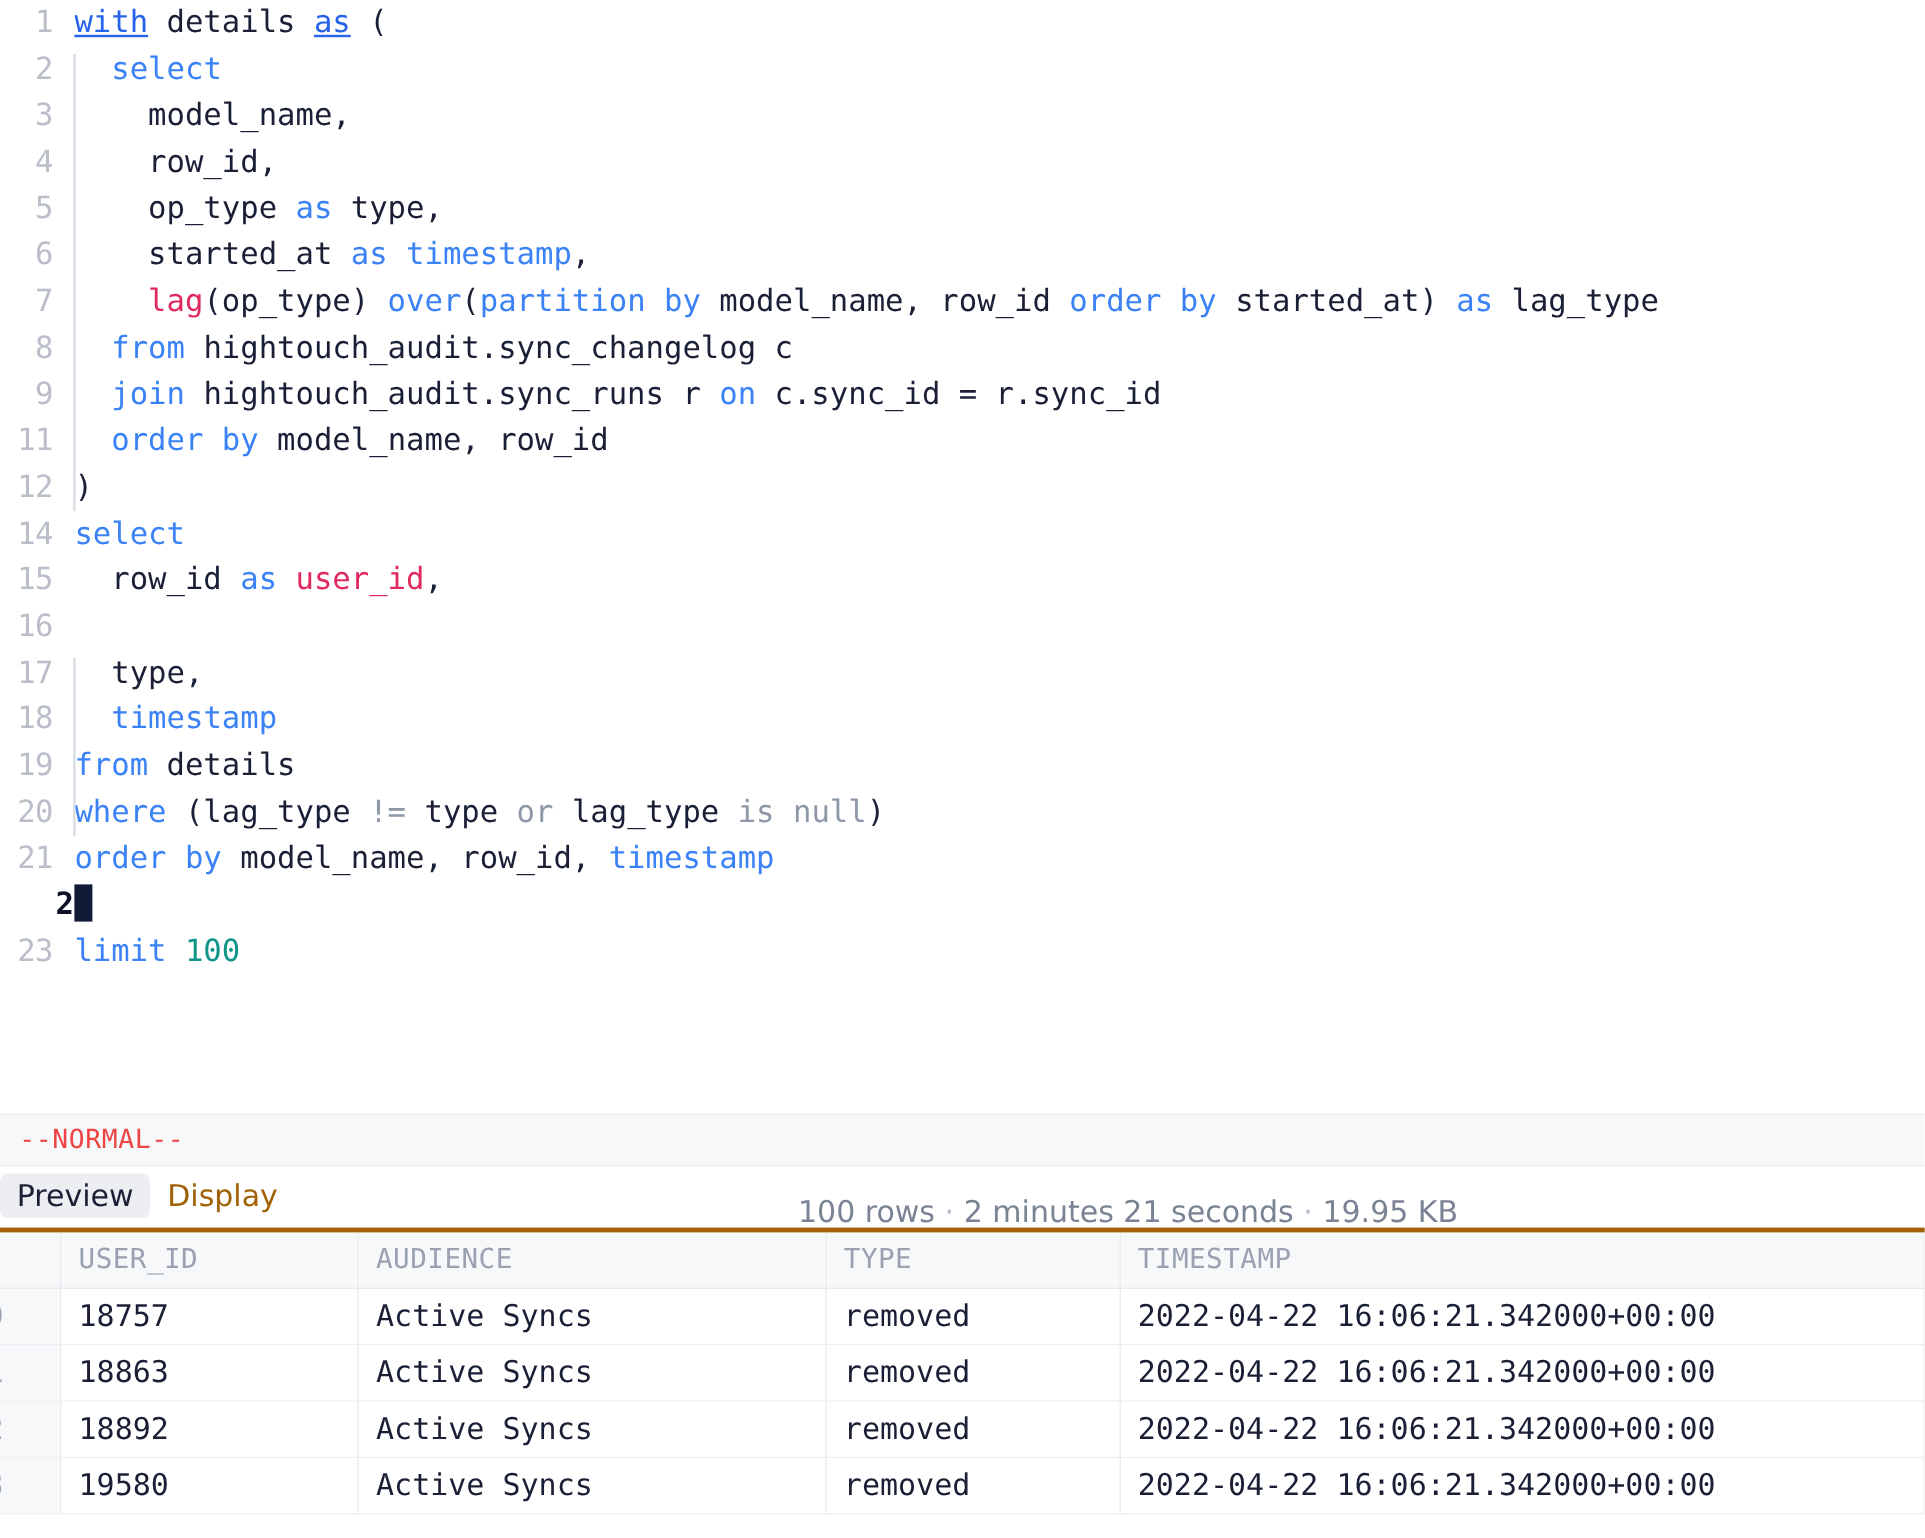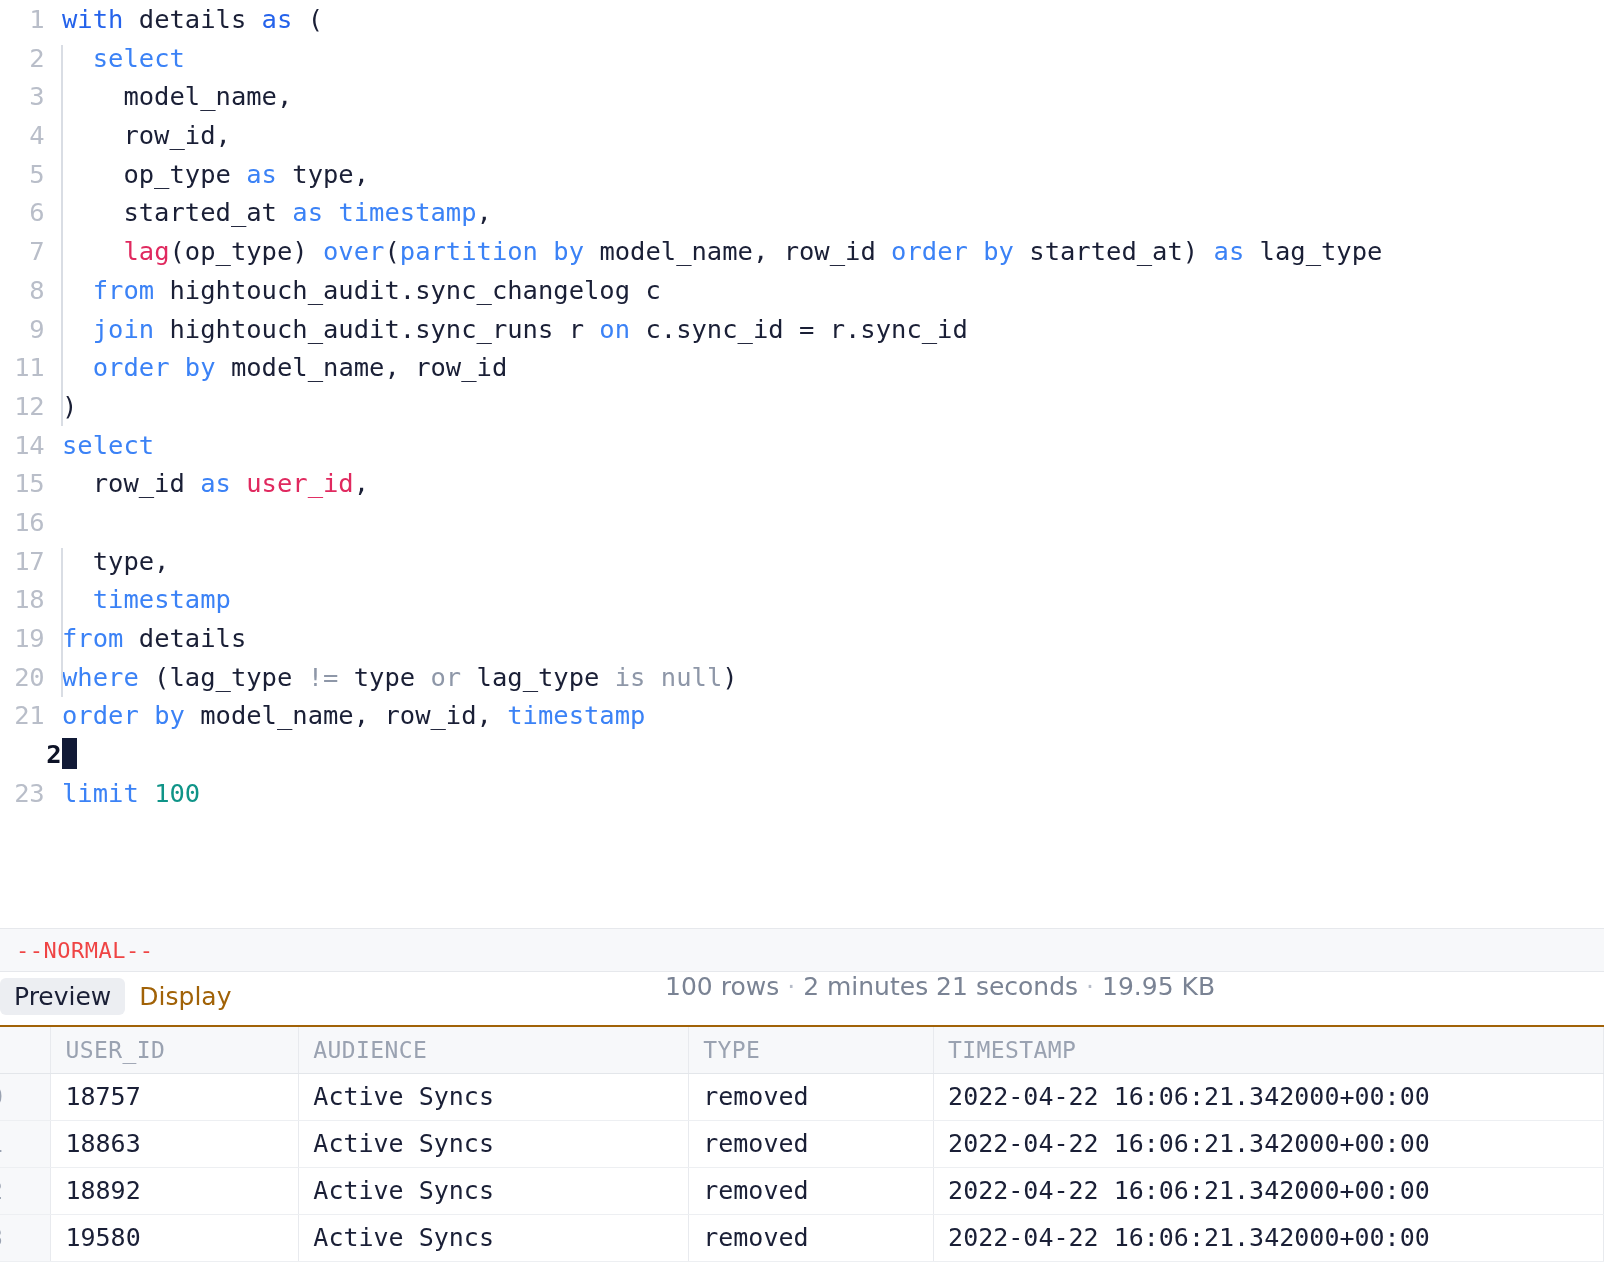--- a/index.html
+++ b/index.html
@@ -53,21 +53,21 @@
     white-space: pre;
   }
   .indent-guide {
     position: absolute;
     left: 61px;
     width: 2px;
     background: #d9dde4;
   }
 
   
-  .kw   { color: #2563eb; }            
+  .kw   { color: #2563eb; text-decoration: underline; }            
   .kw2  { color: #3b82f6; }            
   .fn   { color: #e0295f; }            
   .alias{ color: #e0295f; }            
   .str  { color: #d73a4a; }            
   .num  { color: #0f9488; }            
   .op   { color: #8e97a8; }            
   .pl   { color: #1a1f36; }            
 
   .cursor-block {
     display: inline-block;
@@ -90,21 +90,21 @@
     color: #ef4444;
     letter-spacing: 0.5px;
     box-sizing: border-box;
   }
 
   
   #results-toolbar {
     position: relative;
     height: 55px;
     background: #ffffff;
-    border-bottom: 2px solid #a16207;
+    border-bottom: 4px solid #a16207;
     box-sizing: border-box;
   }
   .tabs {
     position: absolute;
     left: 0;
     top: 6px;
     display: flex;
     align-items: center;
   }
   .tab {
@@ -115,21 +115,21 @@
     border-radius: 6px;
     cursor: pointer;
   }
   .tab.active {
     background: #eceef2;
     color: #1a1f36;
   }
   .meta {
     position: absolute;
     left: 665px;
-    top: 0;
+    top: 23px;
     font-family: "DejaVu Sans", sans-serif;
     font-size: 25px;
     color: #7a8394;
     white-space: nowrap;
   }
   .meta .dot {
     color: #b6bcc8;
     padding: 0 8px;
   }
 

